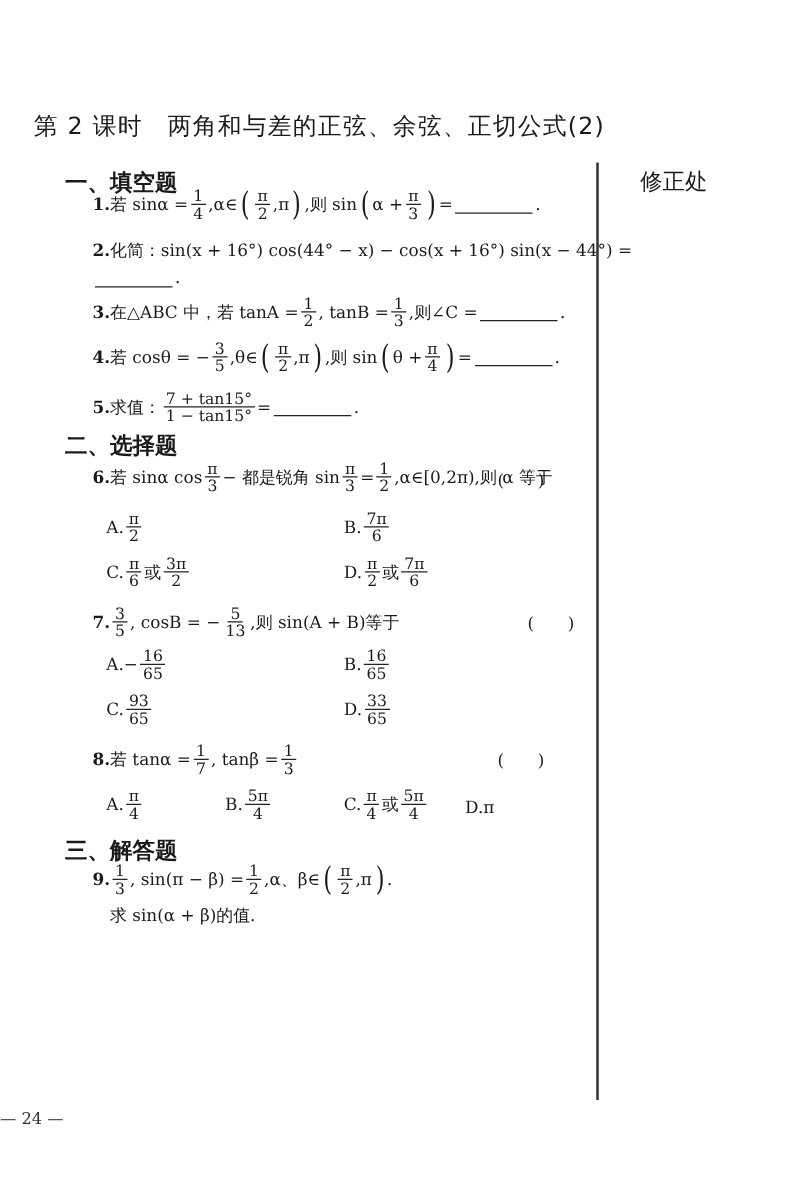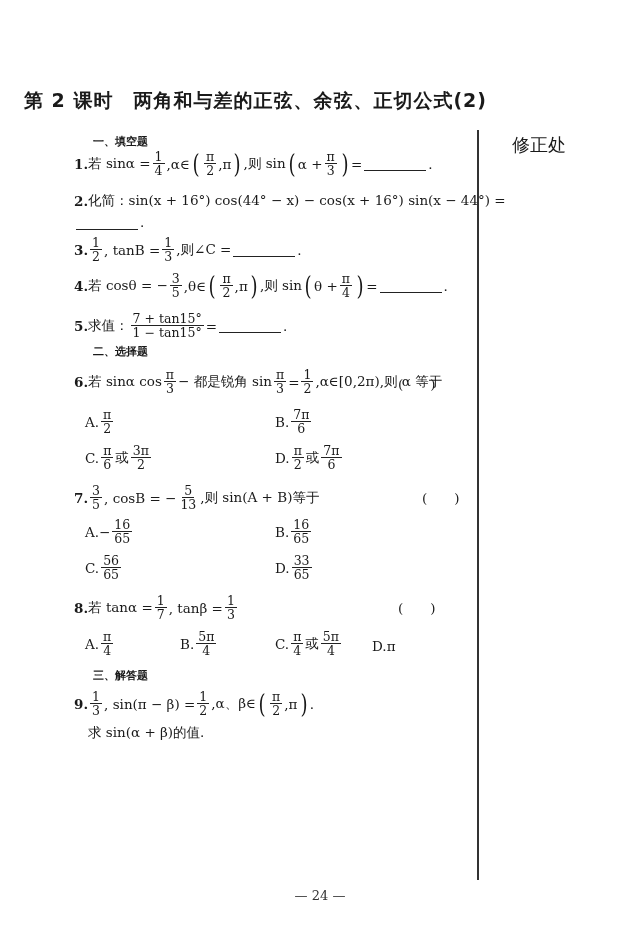--- a/index.html
+++ b/index.html
@@ -2,35 +2,35 @@
 <html><head>
 <meta charset="utf-8">
 <style>
   html, body { margin: 0; padding: 0; }
   body {
     width: 640px; height: 948px; background: #ffffff; position: relative; overflow: hidden;
     font-family: "DejaVu Serif", "Liberation Serif", serif; color: #1a1a1a;
   }
   .page-title {
     position: absolute; left: 0; width: 511px; top: 88px; text-align: center;
-    font-family: "DejaVu Sans", "Liberation Sans", sans-serif; font-weight: bold; font-size: 19px; letter-spacing: 1px;
+    font-family: "DejaVu Sans", "Liberation Sans", sans-serif; font-weight: normal; font-size: 19px; letter-spacing: 1px;
   }
   .divider { position: absolute; left: 477px; top: 130px; width: 1.5px; height: 750px; background: #333; }
   .margin-label { position: absolute; left: 512px; top: 133px; font-size: 18px; }
-  .section { position: absolute; left: 52px; font-family: "DejaVu Sans", "Liberation Sans", sans-serif; font-weight: bold; font-size: 11px; margin-left: 41px; }
+  .section { position: absolute; left: 52px; font-family: "DejaVu Sans", "Liberation Sans", sans-serif; font-weight: bold; font-size: 18px; }
   .q { position: absolute; left: 74px; font-size: 13.5px; white-space: nowrap; display: flex; align-items: center; }
   .q .num { font-weight: bold; }
   .frac { display: inline-flex; flex-direction: column; align-items: center; vertical-align: middle; margin: 0 2px; line-height: 1.05; font-size: 12.5px; }
   .frac .n { border-bottom: 1px solid #222; padding: 0 2px; }
   .frac .d { padding: 0 2px; }
   .paren { font-size: 26px; font-weight: 200; line-height: 1; margin: 0 1px; transform: scaleX(0.7); display: inline-block; }
   .blank { display: inline-block; width: 62px; border-bottom: 1px solid #222; height: 14px; margin: 0 2px; }
   .bracket { position: absolute; left: 398px; font-size: 13.5px; }
   .opt { position: absolute; font-size: 13.5px; display: flex; align-items: center; white-space: nowrap; }
-  .page-num { position: absolute; top: 888px; left: 0; width: 640px; text-align: center; font-size: 13px; color: #333; }
+  .page-num { position: absolute; top: 888px; left: 0; width: 640px; text-align: left; font-size: 13px; color: #333; }
 </style>
 </head>
 <body>
 
 <div class="page-title">第 2 课时　两角和与差的正弦、余弦、正切公式(2)</div>
 <div class="divider"></div>
 <div class="margin-label">修正处</div>
 
 <div class="section" style="top:134px">一、填空题</div>
 
@@ -66,20 +66,21 @@
   <span class="num">2.</span>
   <span>化简：sin(x + 16°) cos(44° − x) − cos(x + 16°) sin(x − 44°) =</span>
 </div>
 <div class="q" style="top:214px">
   <span class="blank"></span>
   <span>.</span>
 </div>
 
 <div class="q" style="top:236px">
   <span class="num">3.</span>
+  <span>在△ABC 中，若 tanA = </span>
   <span class="frac">
       <span class="n">1</span>
       <span class="d">2</span>
     </span>
   <span>, tanB = </span>
   <span class="frac">
       <span class="n">1</span>
       <span class="d">3</span>
     </span>
   <span>,则∠C =</span>
@@ -215,21 +216,21 @@
 <div class="opt" style="left:275px;top:518px">
     <span>B.</span>
     <span class="frac">
       <span class="n">16</span>
       <span class="d">65</span>
     </span>
   </div>
 <div class="opt" style="left:85px;top:554px">
     <span>C.</span>
     <span class="frac">
-      <span class="n">56</span>
+      <span class="n">93</span>
       <span class="d">65</span>
     </span>
   </div>
 <div class="opt" style="left:275px;top:554px">
     <span>D.</span>
     <span class="frac">
       <span class="n">33</span>
       <span class="d">65</span>
     </span>
   </div>

